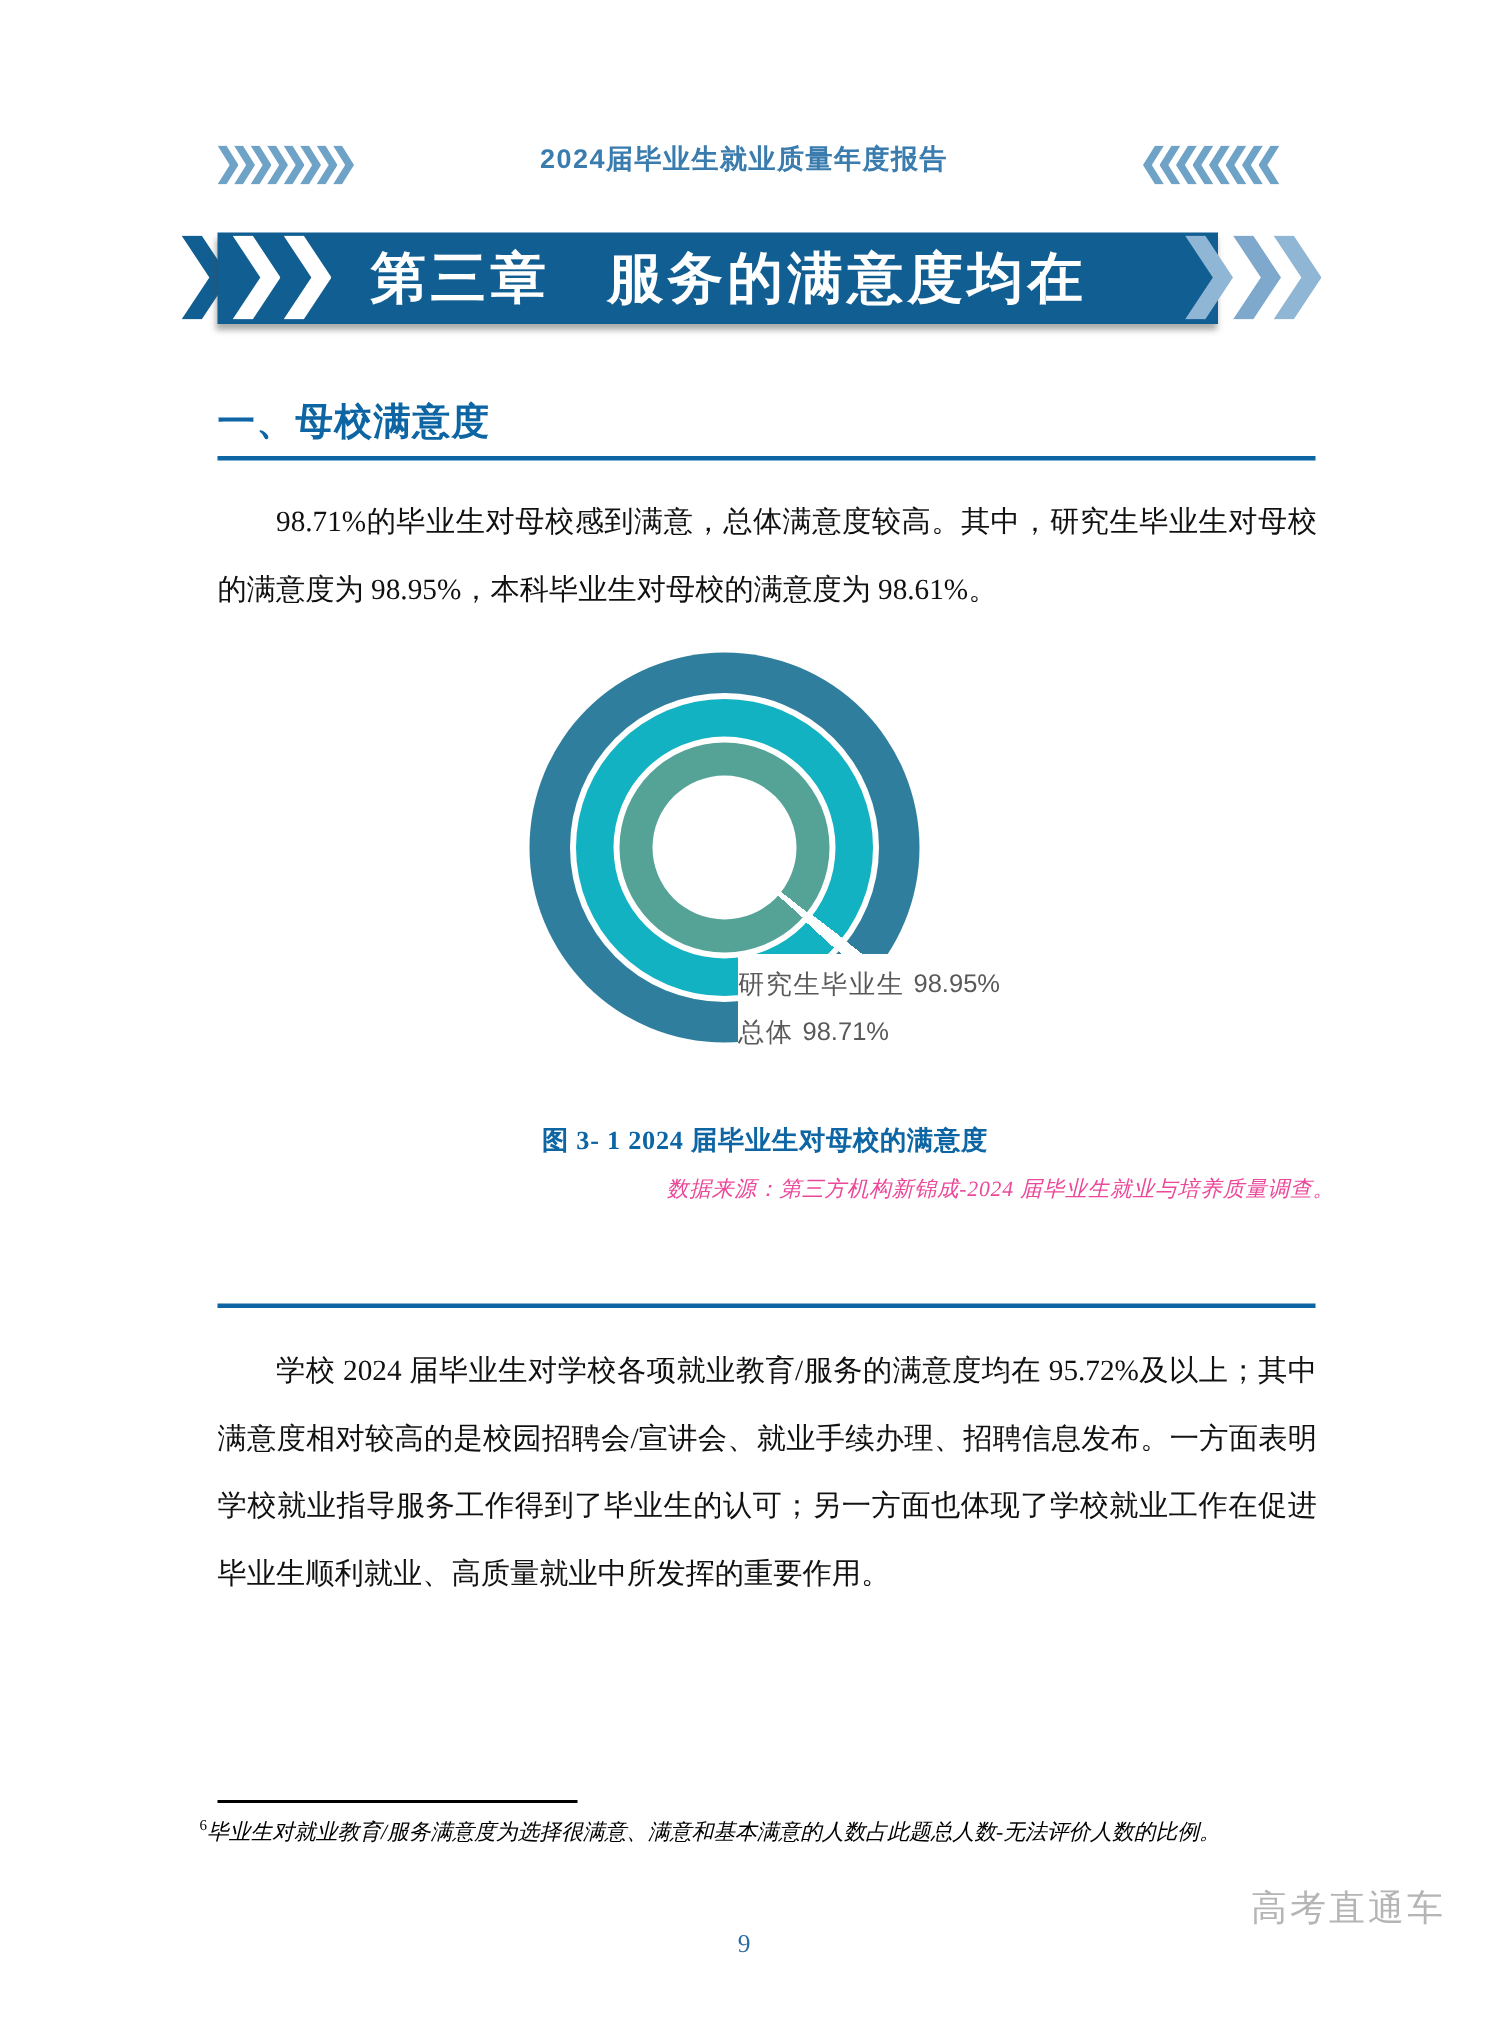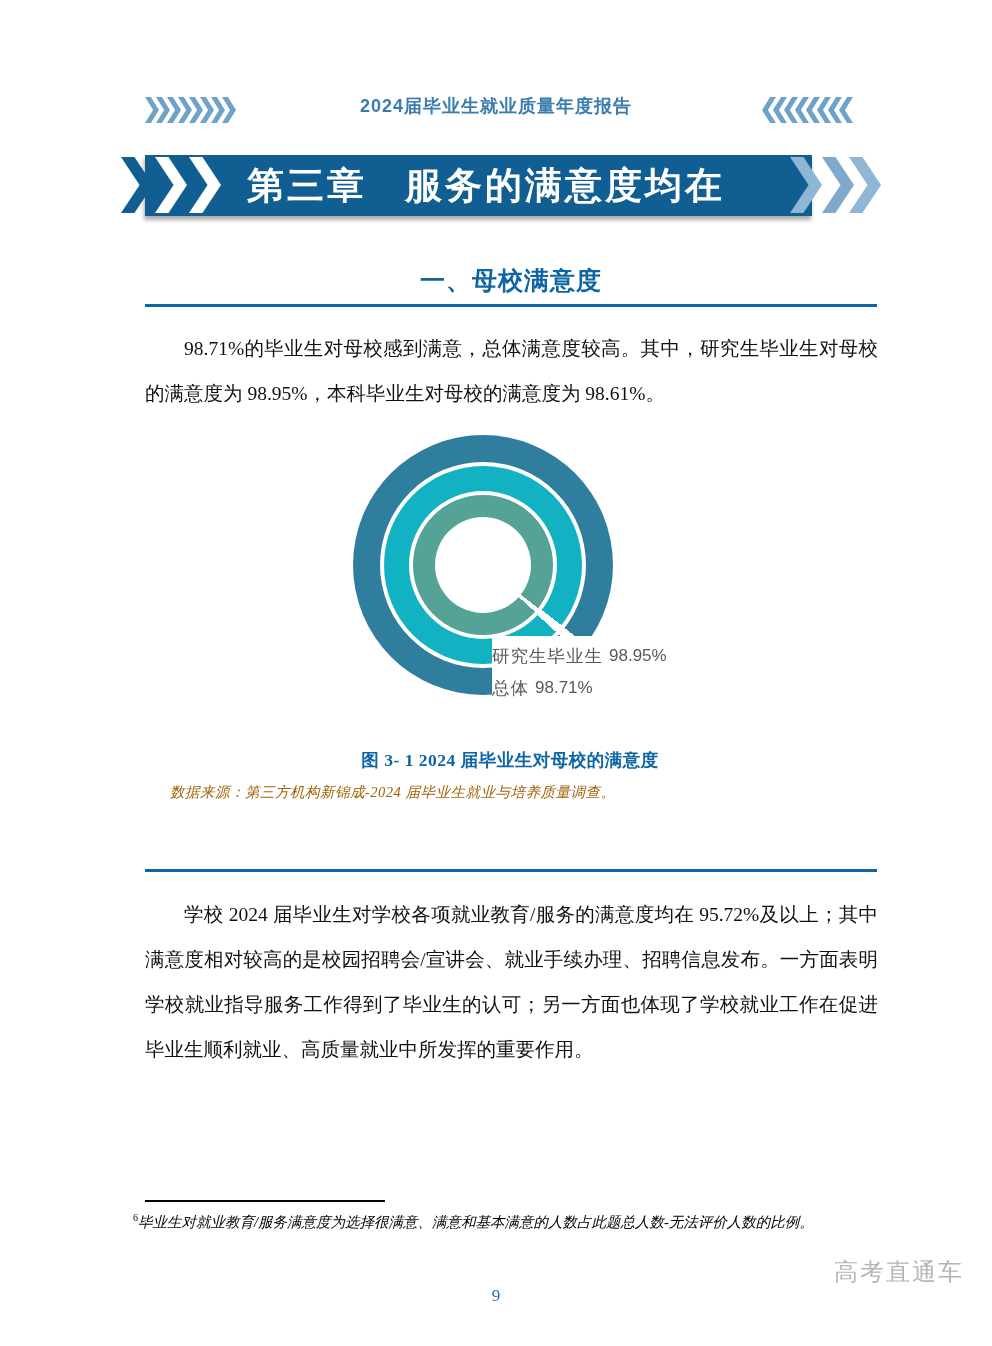--- a/index.html
+++ b/index.html
@@ -70,21 +70,21 @@
   .label-row .cn { font-family:"Liberation Serif","DejaVu Serif",serif; letter-spacing:1px; }
   .label-row .val {
     font-family:"Liberation Sans","DejaVu Sans",sans-serif; margin-left:6px; font-size:17px;
   }
   .fig-caption {
     position:absolute; left:0; top:748px; width:992px; text-align:center;
     font-weight:bold; font-size:17.5px; color:#0d65a3; letter-spacing:.5px;padding-left:28px;
   }
   .fig-source {
     position:absolute; left:170px; top:783px; width:720px;
-    font-style:italic; font-size:14.5px; color:#a16207; letter-spacing:.5px;
+    font-style:italic; font-size:14.5px; color:#ec4899; letter-spacing:.5px;text-align:right;
   }
   
   .footnote-rule { position:absolute; left:145px; top:1200px; width:240px; height:2px; background:#000000; }
   .footnote {
     position:absolute; left:133px; top:1210px; width:732px;
     font-style:italic; font-size:14.5px; color:#000000; line-height:1.6;
   }
   .footnote sup { font-size:10px; vertical-align:super; font-style:normal; }
   
   .page-number {
@@ -135,21 +135,21 @@
         <span>第三章</span>
         <span class="gap"></span>
         <span>服务的满意度均在</span>
       </div>
       <span class="chev big c-lite1" style="left:645px;"></span>
     </div>
     <span class="chev big c-lite2" style="left:822px;"></span>
     <span class="chev big c-lite1" style="left:849px;"></span>
   </div>
 
-  <h2 class="sec-heading" style="top:264px;text-align:center;">一、母校满意度</h2>
+  <h2 class="sec-heading" style="top:264px;">一、母校满意度</h2>
   <div class="sec-rule" style="top:304px;"></div>
   <p class="para" style="top:326px;">98.71%的毕业生对母校感到满意，总体满意度较高。其中，研究生毕业生对母校的满意度为 98.95%，本科毕业生对母校的满意度为 98.61%。</p>
 
   <div class="figure-area">
     <div class="donut-canvas">
         <div class="disc" style="left: 353px; top: 5px; width: 260px; height: 260px; background: conic-gradient(from 132.322deg, rgb(47, 126, 157) 0deg, rgb(47, 126, 157) 355.356deg, rgba(0, 0, 0, 0) 355.356deg, rgba(0, 0, 0, 0) 360deg); z-index: 0;"></div>
         <div class="disc" style="left: 380px; top: 32px; width: 206px; height: 206px; background: rgb(255, 255, 255); z-index: 1;"></div>
         <div class="disc" style="left: 384px; top: 36px; width: 198px; height: 198px; background: conic-gradient(from 132.502deg, rgb(18, 178, 194) 0deg, rgb(18, 178, 194) 354.996deg, rgba(0, 0, 0, 0) 354.996deg, rgba(0, 0, 0, 0) 360deg); z-index: 2;"></div>
         <div class="disc" style="left: 409px; top: 61px; width: 148px; height: 148px; background: rgb(255, 255, 255); z-index: 3;"></div>
         <div class="disc" style="left: 413px; top: 65px; width: 140px; height: 140px; background: conic-gradient(from 131.89deg, rgb(85, 162, 150) 0deg, rgb(85, 162, 150) 356.22deg, rgba(0, 0, 0, 0) 356.22deg, rgba(0, 0, 0, 0) 360deg); z-index: 4;"></div>

